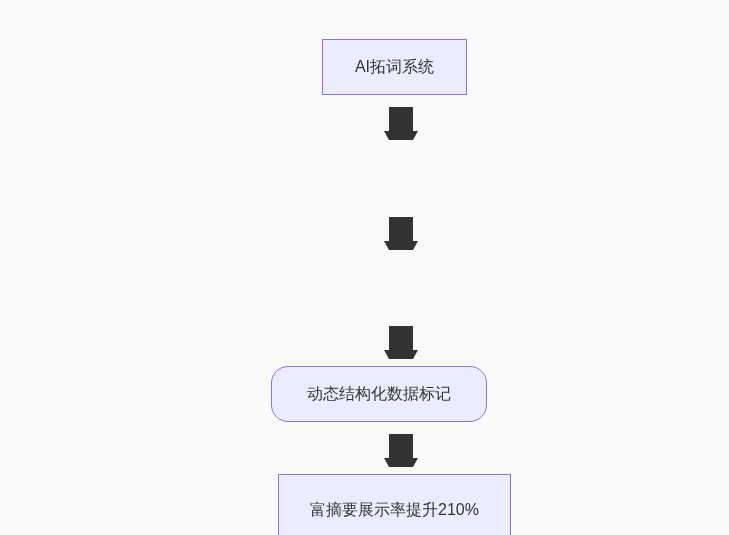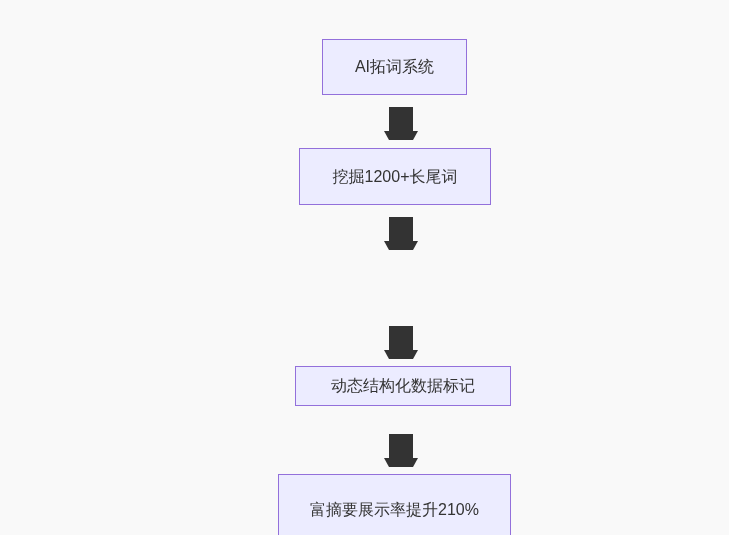--- a/index.html
+++ b/index.html
@@ -33,21 +33,21 @@
   .node-label {
     color: var(--text);
     font-size: 16px;
     line-height: 1.2;
     white-space: nowrap;
     text-align: center;
   }
   .node-1 { left: 298px; top: 15px;  width: 145px; height: 56px; }
   .node-2 { left: 275px; top: 124px; width: 192px; height: 57px; }
   .node-3 { left: 261px; top: 233px; width: 220px; height: 57px; }
-  .node-4 { left: 271px; top: 342px; width: 216px; height: 40px; }
+  .node-4 { left: 247px; top: 342px; width: 216px; height: 56px; border-radius: 17px; }
   .node-5 { left: 254px; top: 450px; width: 233px; height: 71px; align-items: center; }
 
   .edge {
     position: absolute;
     left: 365px;
     width: 12px;
     display: flex;
     flex-direction: column;
     align-items: center;
   }
@@ -75,23 +75,20 @@
 
   <div class="node node-1">
     <span class="node-label">AI拓词系统</span>
   </div>
 
   <div class="edge edge-1">
     <span class="edge-line"></span>
     <span class="edge-arrowhead"></span>
   </div>
 
-  <div class="node node-2">
-    <span class="node-label">挖掘1200+长尾词</span>
-  </div>
 
   <div class="edge edge-2">
     <span class="edge-line"></span>
     <span class="edge-arrowhead"></span>
   </div>
 
 
   <div class="edge edge-3">
     <span class="edge-line"></span>
     <span class="edge-arrowhead"></span>

